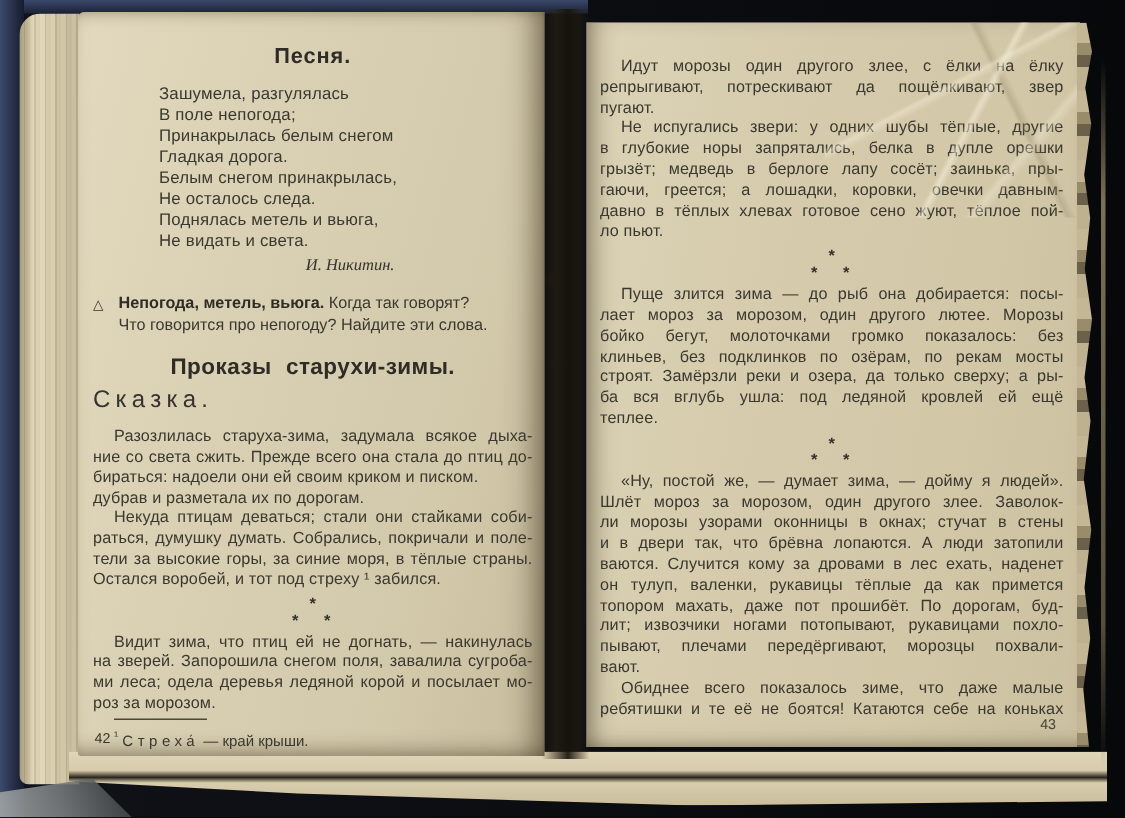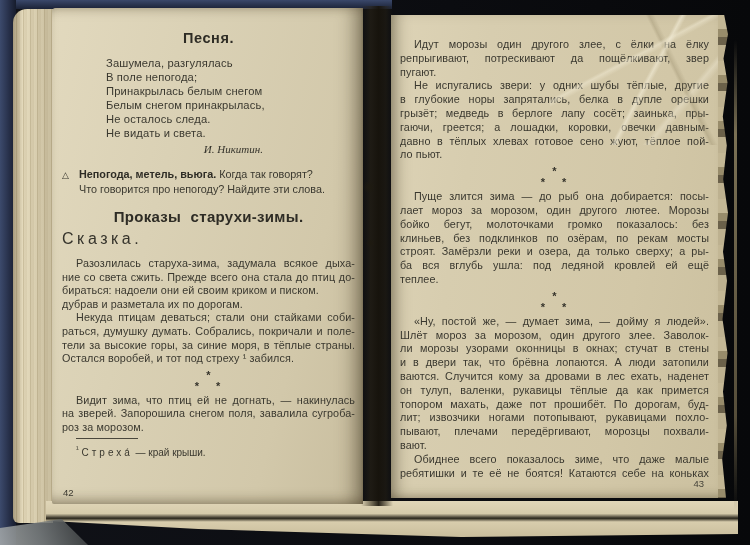--- a/index.html
+++ b/index.html
@@ -98,22 +98,24 @@
   <div class="corner-cloth"></div>
   <div class="leaf-line"></div>
 
   <div class="page page-left">
     <h2 class="poem-title">Песня.</h2>
 
     <div class="poem-block" id="poem-lines">
         <div>Зашумела, разгулялась</div>
         <div>В поле непогода;</div>
         <div>Принакрылась белым снегом</div>
+        <div>Гладкая дорога.</div>
         <div>Белым снегом принакрылась,</div>
         <div>Не осталось следа.</div>
+        <div>Поднялась метель и вьюга,</div>
         <div>Не видать и света.</div>
       </div>
 
     <div class="attribution">И. Никитин.</div>
 
     <div class="exercise">
       <span class="tri">△</span>
       <b>Непогода, метель, вьюга.</b>
       <span>Когда так говорят?</span>
       <div>Что говорится про непогоду? Найдите эти слова.</div>
@@ -137,20 +139,21 @@
           <div class="pline">тели за высокие горы, за синие моря, в тёплые страны.</div>
           <div class="pline last">Остался воробей, и тот под стреху ¹ забился.</div>
         </div>
         <div class="sep">
           <div class="sep-row">*</div>
           <div class="sep-row wide">*  *</div>
         </div>
         <div class="para">
           <div class="pline first">Видит зима, что птиц ей не догнать, — накинулась</div>
           <div class="pline">на зверей. Запорошила снегом поля, завалила сугроба-</div>
+          <div class="pline">ми леса; одела деревья ледяной корой и посылает мо-</div>
           <div class="pline last">роз за морозом.</div>
         </div>
       </div>
 
     <div class="footnote">
       <div class="fn-rule"></div>
       <div class="fn-text">
         <sup>¹</sup>
         <span class="fn-term">Стреха́</span><span> — край крыши.</span>
       </div>

